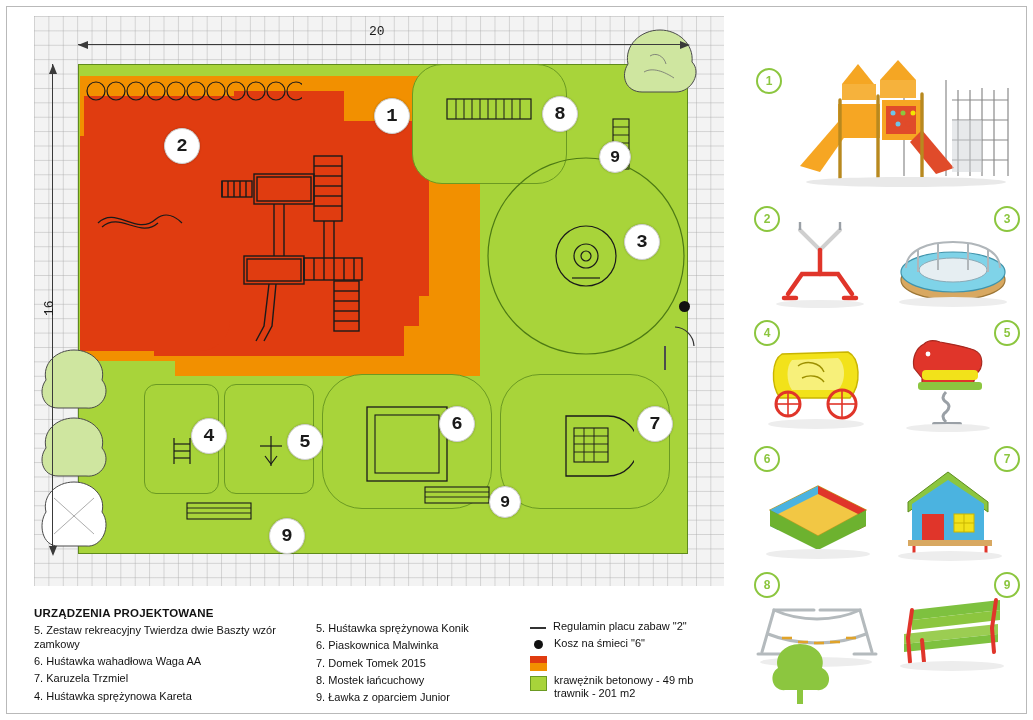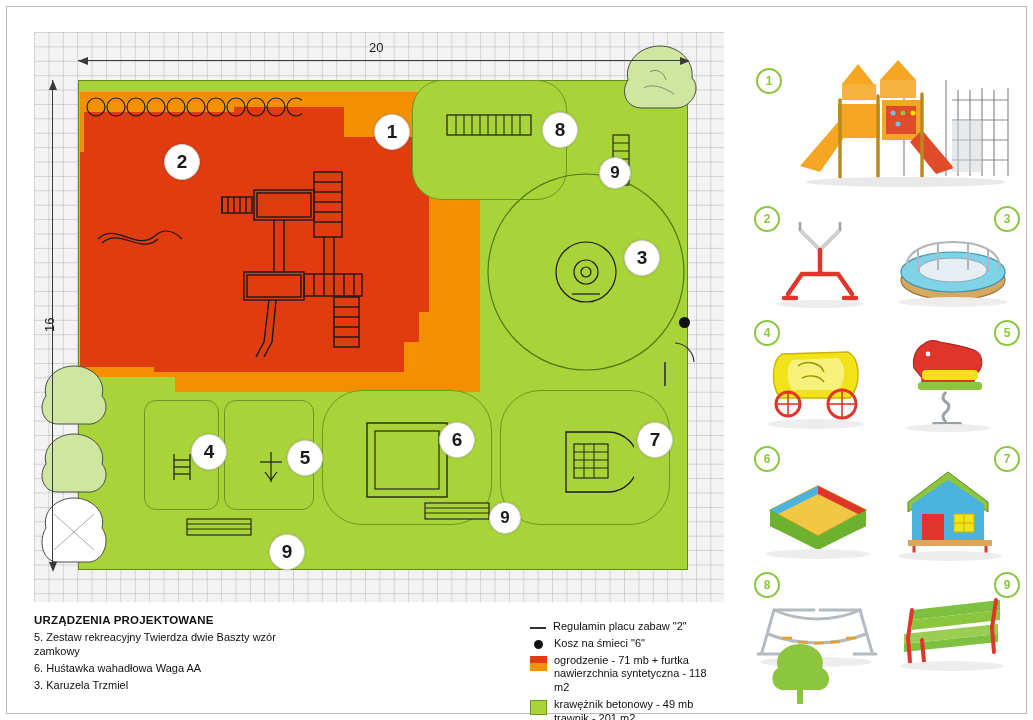--- a/index.html
+++ b/index.html
@@ -13,27 +13,28 @@
     position:relative;width:1033px;height:720px;
     background:#ffffff;
     box-sizing:border-box;
   }
   .frame-border{
     position:absolute;left:6px;top:6px;width:1021px;height:708px;
     border:1px solid #b9b9b9;box-sizing:border-box;
   }
   
   #plan{
-    position:absolute;left:34px;top:32px;width:690px;height:570px;
+    position:absolute;left:34px;top:16px;width:690px;height:570px;
     background:#f3f3f3;
     background-image:
       linear-gradient(to right, rgba(170,170,170,.45) 1px, transparent 1px),
       linear-gradient(to bottom, rgba(170,170,170,.45) 1px, transparent 1px);
     background-size:14.4px 14.4px;
     box-sizing:border-box;
+    font-family:Liberation Mono, monospace;
   }
   #plan .inner-site{
     position:absolute;left:44px;top:48px;width:610px;height:490px;
     background:#a8d43a;
     border:1px solid #5f8a1c;
     box-sizing:border-box;
   }
   
   .orange-shape{position:absolute;background:#f29000;}
   .red-shape{position:absolute;background:#e03c10;}
@@ -52,21 +53,21 @@
     box-shadow:0 0 2px rgba(0,0,0,.25);
   }
   .bubble.sm{width:30px;height:30px;font-size:17px;}
   
   .tree{position:absolute;}
   
   #legend{
     position:absolute;left:34px;top:606px;width:690px;height:100px;
     font-size:11px;color:#111;
   }
-  #legend .col{position:absolute;top:8px;}
+  #legend .col{position:absolute;top:1px;}
   #legend .head{font-size:11.5px;font-weight:bold;letter-spacing:.2px;margin-bottom:5px;}
   #legend li{list-style:none;margin:0 0 3.5px 0;padding:0;line-height:1.25;}
   #legend ul{margin:0;padding:0;}
   .sw-row{display:flex;align-items:flex-start;margin-bottom:3px;}
   .sw{flex:0 0 auto;margin-right:7px;margin-top:2px;}
   .sw-dash{width:16px;height:2px;background:#333;margin-top:7px;}
   .sw-dot{width:9px;height:9px;border-radius:50%;background:#111;margin-top:3px;margin-left:4px;margin-right:11px;}
   .sw-orange{width:17px;height:15px;background:linear-gradient(to bottom,#e03c10 0 50%,#f29000 50% 100%);}
   .sw-green{width:17px;height:15px;background:#a8d43a;border:1px solid #6b9a22;box-sizing:border-box;}
   .sw-txt{flex:1;line-height:1.25;}
@@ -313,38 +314,46 @@
     <div class="bubble" style="left:235px;top:502px;">9</div>
     <div class="bubble sm" style="left:455px;top:470px;">9</div>
   </div>
 
   <div id="legend">
     <div class="col" style="left:0;width:272px;">
       <div class="head">URZĄDZENIA PROJEKTOWANE</div>
       <ul>
         <li>5. Zestaw rekreacyjny Twierdza dwie Baszty wzór zamkowy</li>
         <li>6. Huśtawka wahadłowa Waga AA</li>
-        <li>3. Karuzela Trzmiel</li>
+        <li>7. Karuzela Trzmiel</li>
+        <li>4. Huśtawka sprężynowa Kareta</li>
       </ul>
     </div>
 
+    <div class="col" style="left:282px;width:200px;top:16px;">
+      <ul>
+        <li>5. Huśtawka sprężynowa Konik</li>
+        <li>6. Piaskownica Malwinka</li>
+        <li>7. Domek Tomek 2015</li>
+        <li>8. Mostek łańcuchowy</li>
+        <li>9. Ławka z oparciem Junior</li>
+      </ul>
+    </div>
 
     <div class="col" style="left:496px;width:194px;top:14px;">
       <div class="sw-row">
         <div class="sw sw-dash"></div>
         <div class="sw-txt">Regulamin placu zabaw "2"</div>
       </div>
       <div class="sw-row">
         <div class="sw sw-dot"></div>
         <div class="sw-txt">Kosz na śmieci "6"</div>
       </div>
       <div class="sw-row">
         <div class="sw sw-orange"></div>
-        <div class="sw-txt" style="white-space:pre-line;">ogrodzenie - 71 mb + furtka
-nawierzchnia syntetyczna - 118 m2</div>
       </div>
       <div class="sw-row">
         <div class="sw sw-green"></div>
         <div class="sw-txt" style="white-space:pre-line;">krawężnik betonowy - 49 mb
 trawnik - 201 m2</div>
       </div>
     </div>
   </div>
 
   <div id="catalog">

